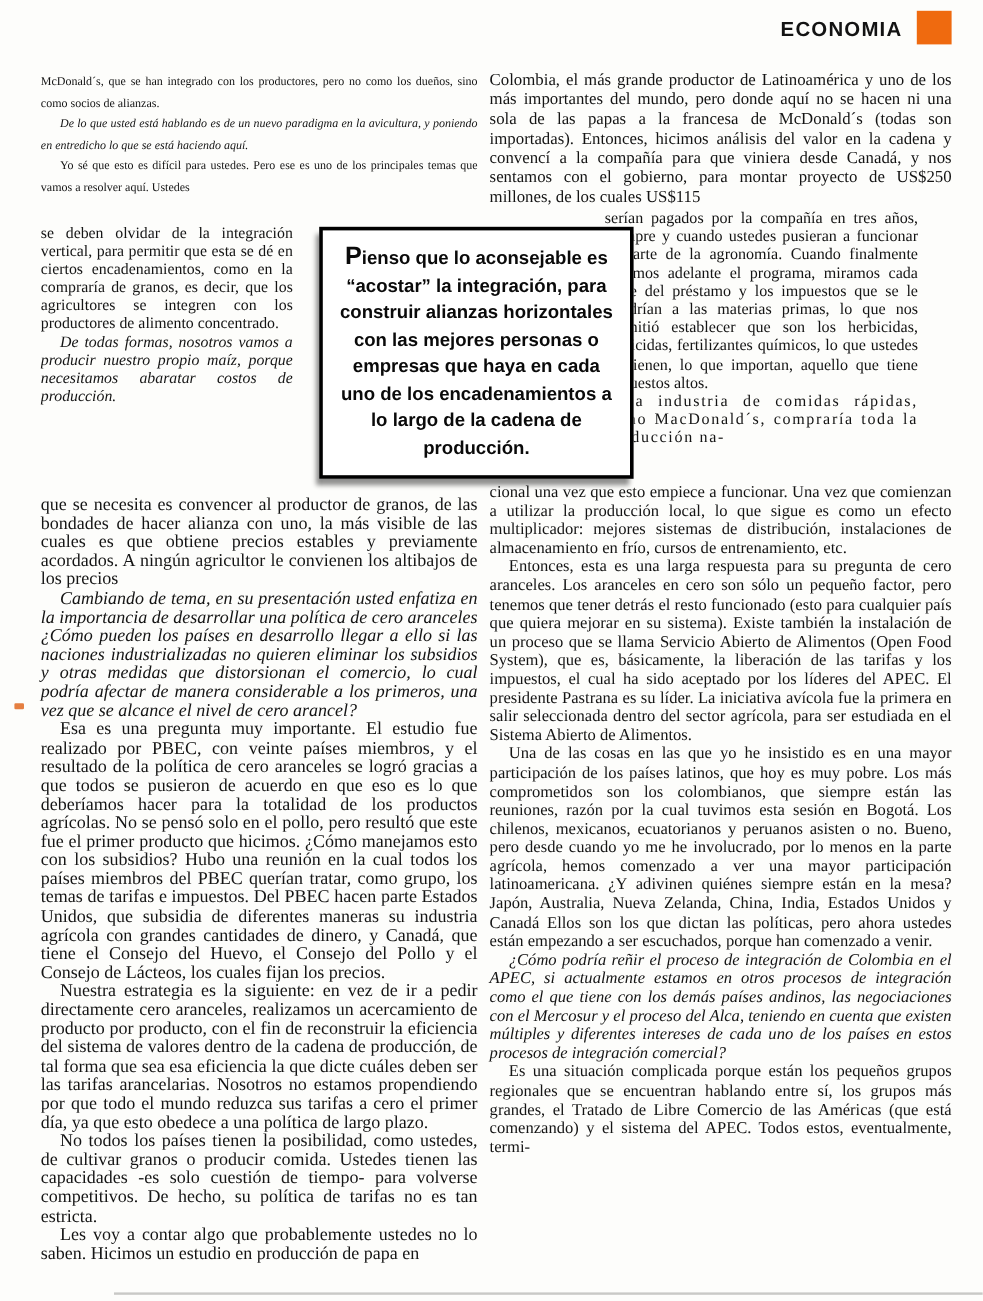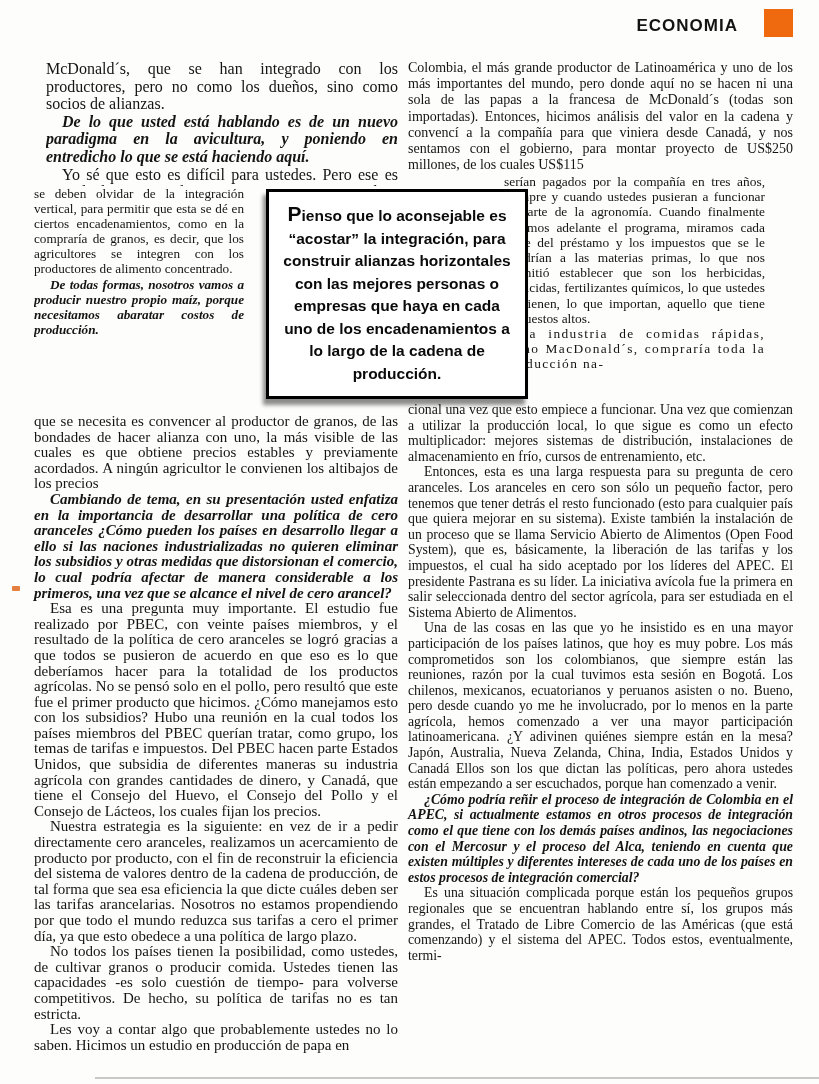--- a/index.html
+++ b/index.html
@@ -9,21 +9,21 @@
     font-family:"Liberation Serif","DejaVu Serif",serif;
     color:#141414;
     position:relative;
     overflow:hidden;
   }
   .page{position:absolute;inset:0;}
 
   
   .header{
     position:absolute;top:9px;right:26px;
-    display:flex;align-items:center;gap:26px;
+    display:flex;align-items:center;gap:12px;
   }
   .section-title{
     font-family:"Liberation Sans","DejaVu Sans",sans-serif;
     font-weight:bold;
     font-variant:small-caps;
     text-transform:lowercase;
     font-size:24px;
     letter-spacing:1px;
     color:#131313;
     line-height:28px;
@@ -34,22 +34,22 @@
     display:inline-block;
   }
 
   
   .col{position:absolute;top:60px;}
   .col-left{left:34px;width:364px;}
   .col-right{left:408px;width:385px;}
   .seg{text-align:justify;}
   .seg p{margin:0;}
   p.ind{text-indent:16px;}
-  p.q{font-weight:bold;font-style:italic;}
-  .left-a{line-height:17.6px;height:126px;overflow:hidden;font-size:16px;margin-left:12px;}
+  p.q{font-weight:normal;font-style:italic;}
+  .left-a{line-height:17.6px;height:126px;overflow:hidden;font-size:10px;}
   .left-b{width:210px;line-height:15.1px;height:228px;overflow:hidden;font-size:13.2px;}
   .left-c{line-height:15.6px;font-size:15px;}
   .right-a{line-height:16.2px;height:114px;overflow:hidden;font-size:14px;}
   .right-b{margin-left:96px;width:261px;line-height:15.2px;height:228px;overflow:hidden;font-size:13.4px;}
   .right-c{line-height:15.6px;font-size:13.8px;}
   p.loose{letter-spacing:1.4px;font-family:Liberation Serif, serif;}
 
   
   .pullquote{
     position:absolute;left:266px;top:189px;

